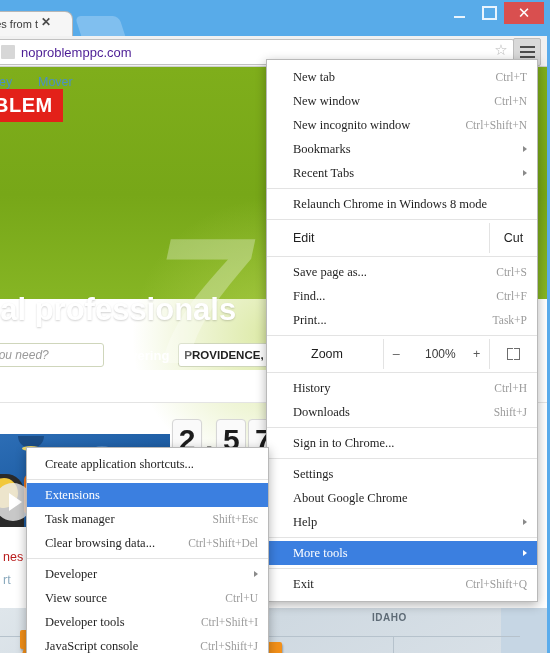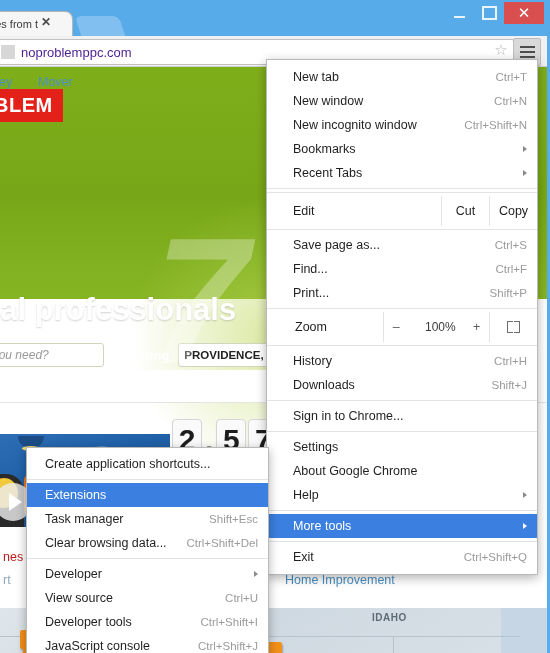--- a/index.html
+++ b/index.html
@@ -119,35 +119,35 @@
 
   .wm{position:absolute;color:rgba(255,255,255,.30);font-weight:bold;pointer-events:none;
       font-family:"Liberation Sans", sans-serif;}
   .wm1{left:150px;top:130px;font-size:180px;transform:skewX(-12deg);}
   .wm2{left:330px;top:370px;font-size:86px;}
 
   
   .chrome-menu{position:absolute;left:266px;top:59px;width:270px;background:#fff;
       border:1px solid #b9b9b9;box-shadow:0 3px 10px rgba(0,0,0,.30);}
   .mi{position:relative;height:24px;display:flex;align-items:center;font-size:12.5px;color:#1f1f1f;
-      padding:0 0 0 26px;}
+      padding:0 0 0 26px;font-family:Liberation Serif, serif;}
   .mi .acc{position:absolute;right:10px;font-size:11.5px;color:#9b9b9b;}
   .mi .arrow{position:absolute;right:10px;width:0;height:0;border-left:4px solid #8a8a8a;
       border-top:3.5px solid transparent;border-bottom:3.5px solid transparent;}
   .mi.sel{background:#3b7fe0;color:#fff;}
   .mi.sel .arrow{border-left-color:#fff;}
   .msep{height:1px;background:#e3e3e3;margin:3px 0;}
 
   .edit-row{height:30px;display:flex;align-items:stretch;font-size:12.5px;color:#1f1f1f;}
   .edit-label{flex:1;display:flex;align-items:center;padding-left:26px;}
   .edit-btn{width:47px;display:flex;align-items:center;justify-content:center;
       border-left:1px solid #e3e3e3;}
 
   .zoom-row{height:30px;display:flex;align-items:stretch;font-size:12.5px;color:#1f1f1f;}
-  .zoom-label{flex:1;display:flex;align-items:center;padding-left:28px;}
+  .zoom-label{flex:1;display:flex;align-items:center;padding-left:44px;}
   .zoom-ctrl{width:105px;display:flex;align-items:center;justify-content:space-around;
       border-left:1px solid #e3e3e3;color:#5a5a5a;}
   .zoom-ctrl .pct{font-size:12px;color:#3a3a3a;margin-left:8px;}
   .zoom-full{width:47px;display:flex;align-items:center;justify-content:center;
       border-left:1px solid #e3e3e3;}
   .fs-ico{position:relative;width:13px;height:12px;}
   .fs-ico i{position:absolute;width:5px;height:5px;border:1.6px solid #6d6d6d;}
   .fs-ico i:nth-child(1){left:0;top:0;border-right:none;border-bottom:none;}
   .fs-ico i:nth-child(2){right:0;top:0;border-left:none;border-bottom:none;}
   .fs-ico i:nth-child(3){left:0;bottom:0;border-right:none;border-top:none;}
@@ -303,42 +303,44 @@
       <span>Bookmarks</span>
       <span class="arrow"></span>
     </div>
     <div class="mi">
       <span>Recent Tabs</span>
       <span class="arrow"></span>
     </div>
 
     <div class="msep"></div>
 
+    <div class="mi">
+      <span>Relaunch Chrome in Windows 8 mode</span>
+    </div>
 
     <div class="msep"></div>
 
     <div class="edit-row">
       <div class="edit-label">Edit</div>
       <div class="edit-btn">Cut</div>
-      <div class="edit-btn">Copy</div>
     </div>
 
     <div class="msep"></div>
 
     <div class="mi">
       <span>Save page as...</span>
       <span class="acc">Ctrl+S</span>
     </div>
     <div class="mi">
       <span>Find...</span>
       <span class="acc">Ctrl+F</span>
     </div>
     <div class="mi">
       <span>Print...</span>
-      <span class="acc">Shift+P</span>
+      <span class="acc">Task+P</span>
     </div>
 
     <div class="msep"></div>
 
     <div class="zoom-row">
       <div class="zoom-label">Zoom</div>
       <div class="zoom-ctrl">
         <span>–</span>
         <span class="pct">100%</span>
         <span>+</span>

